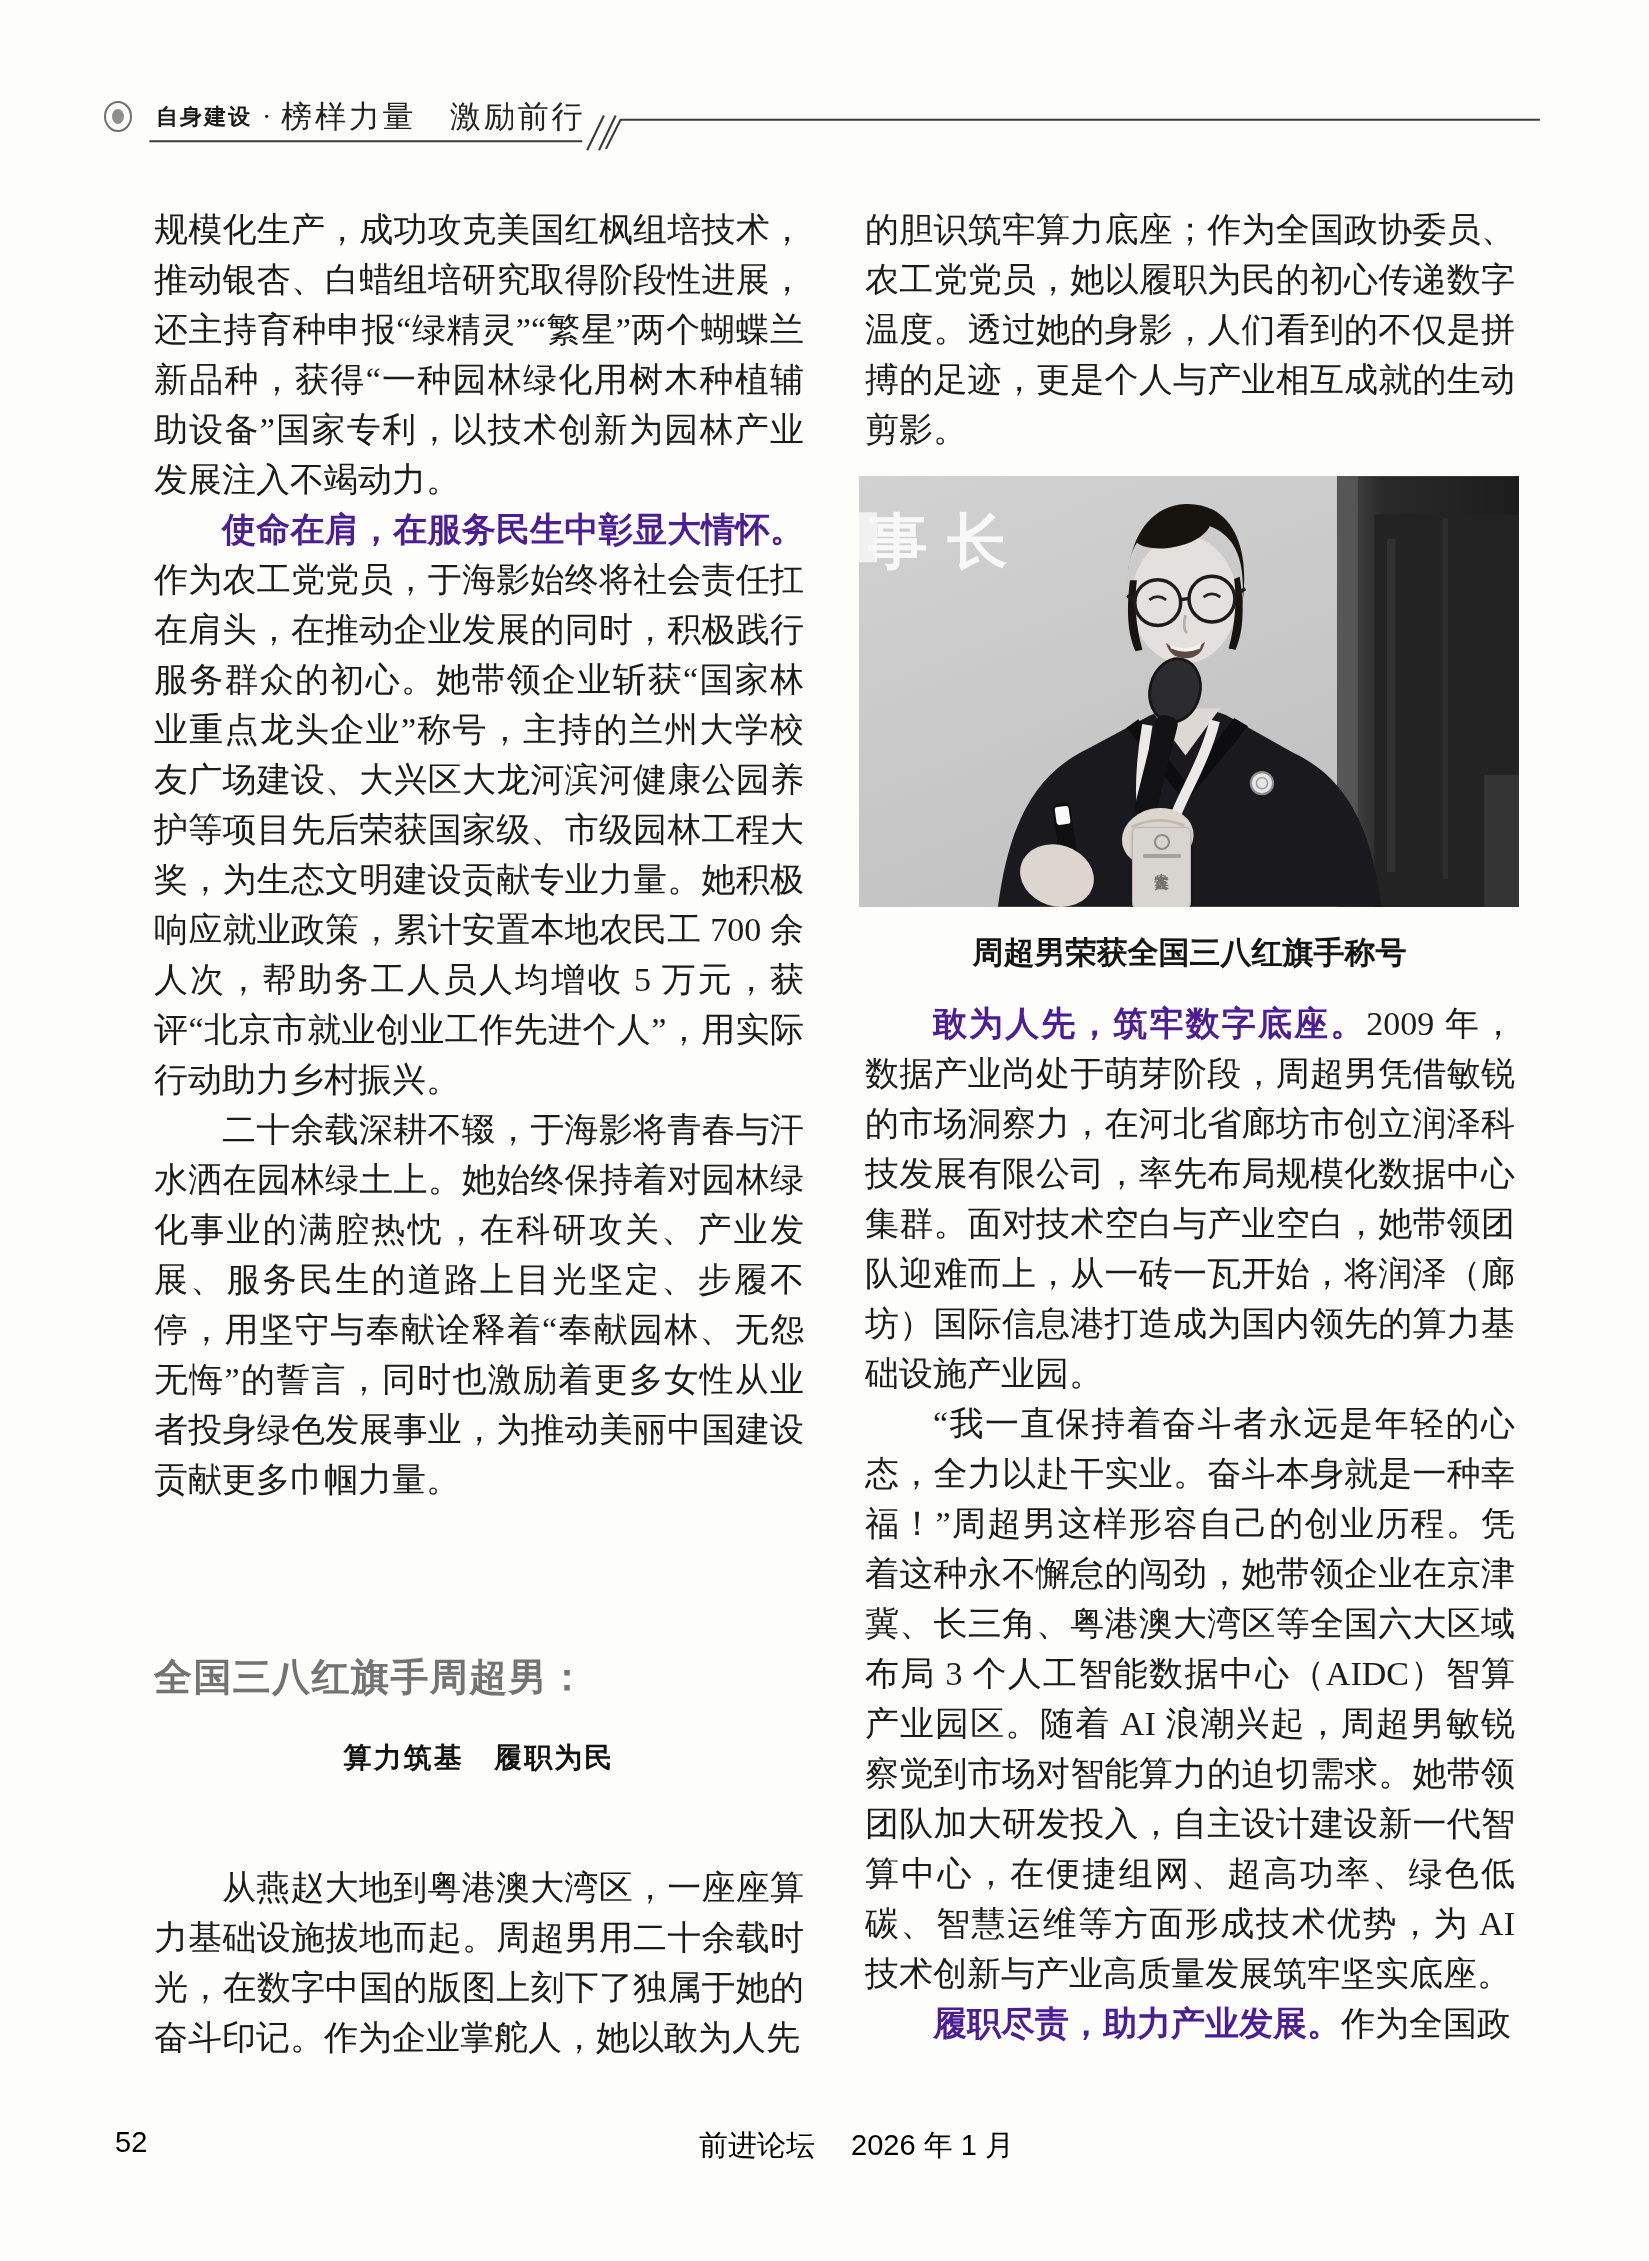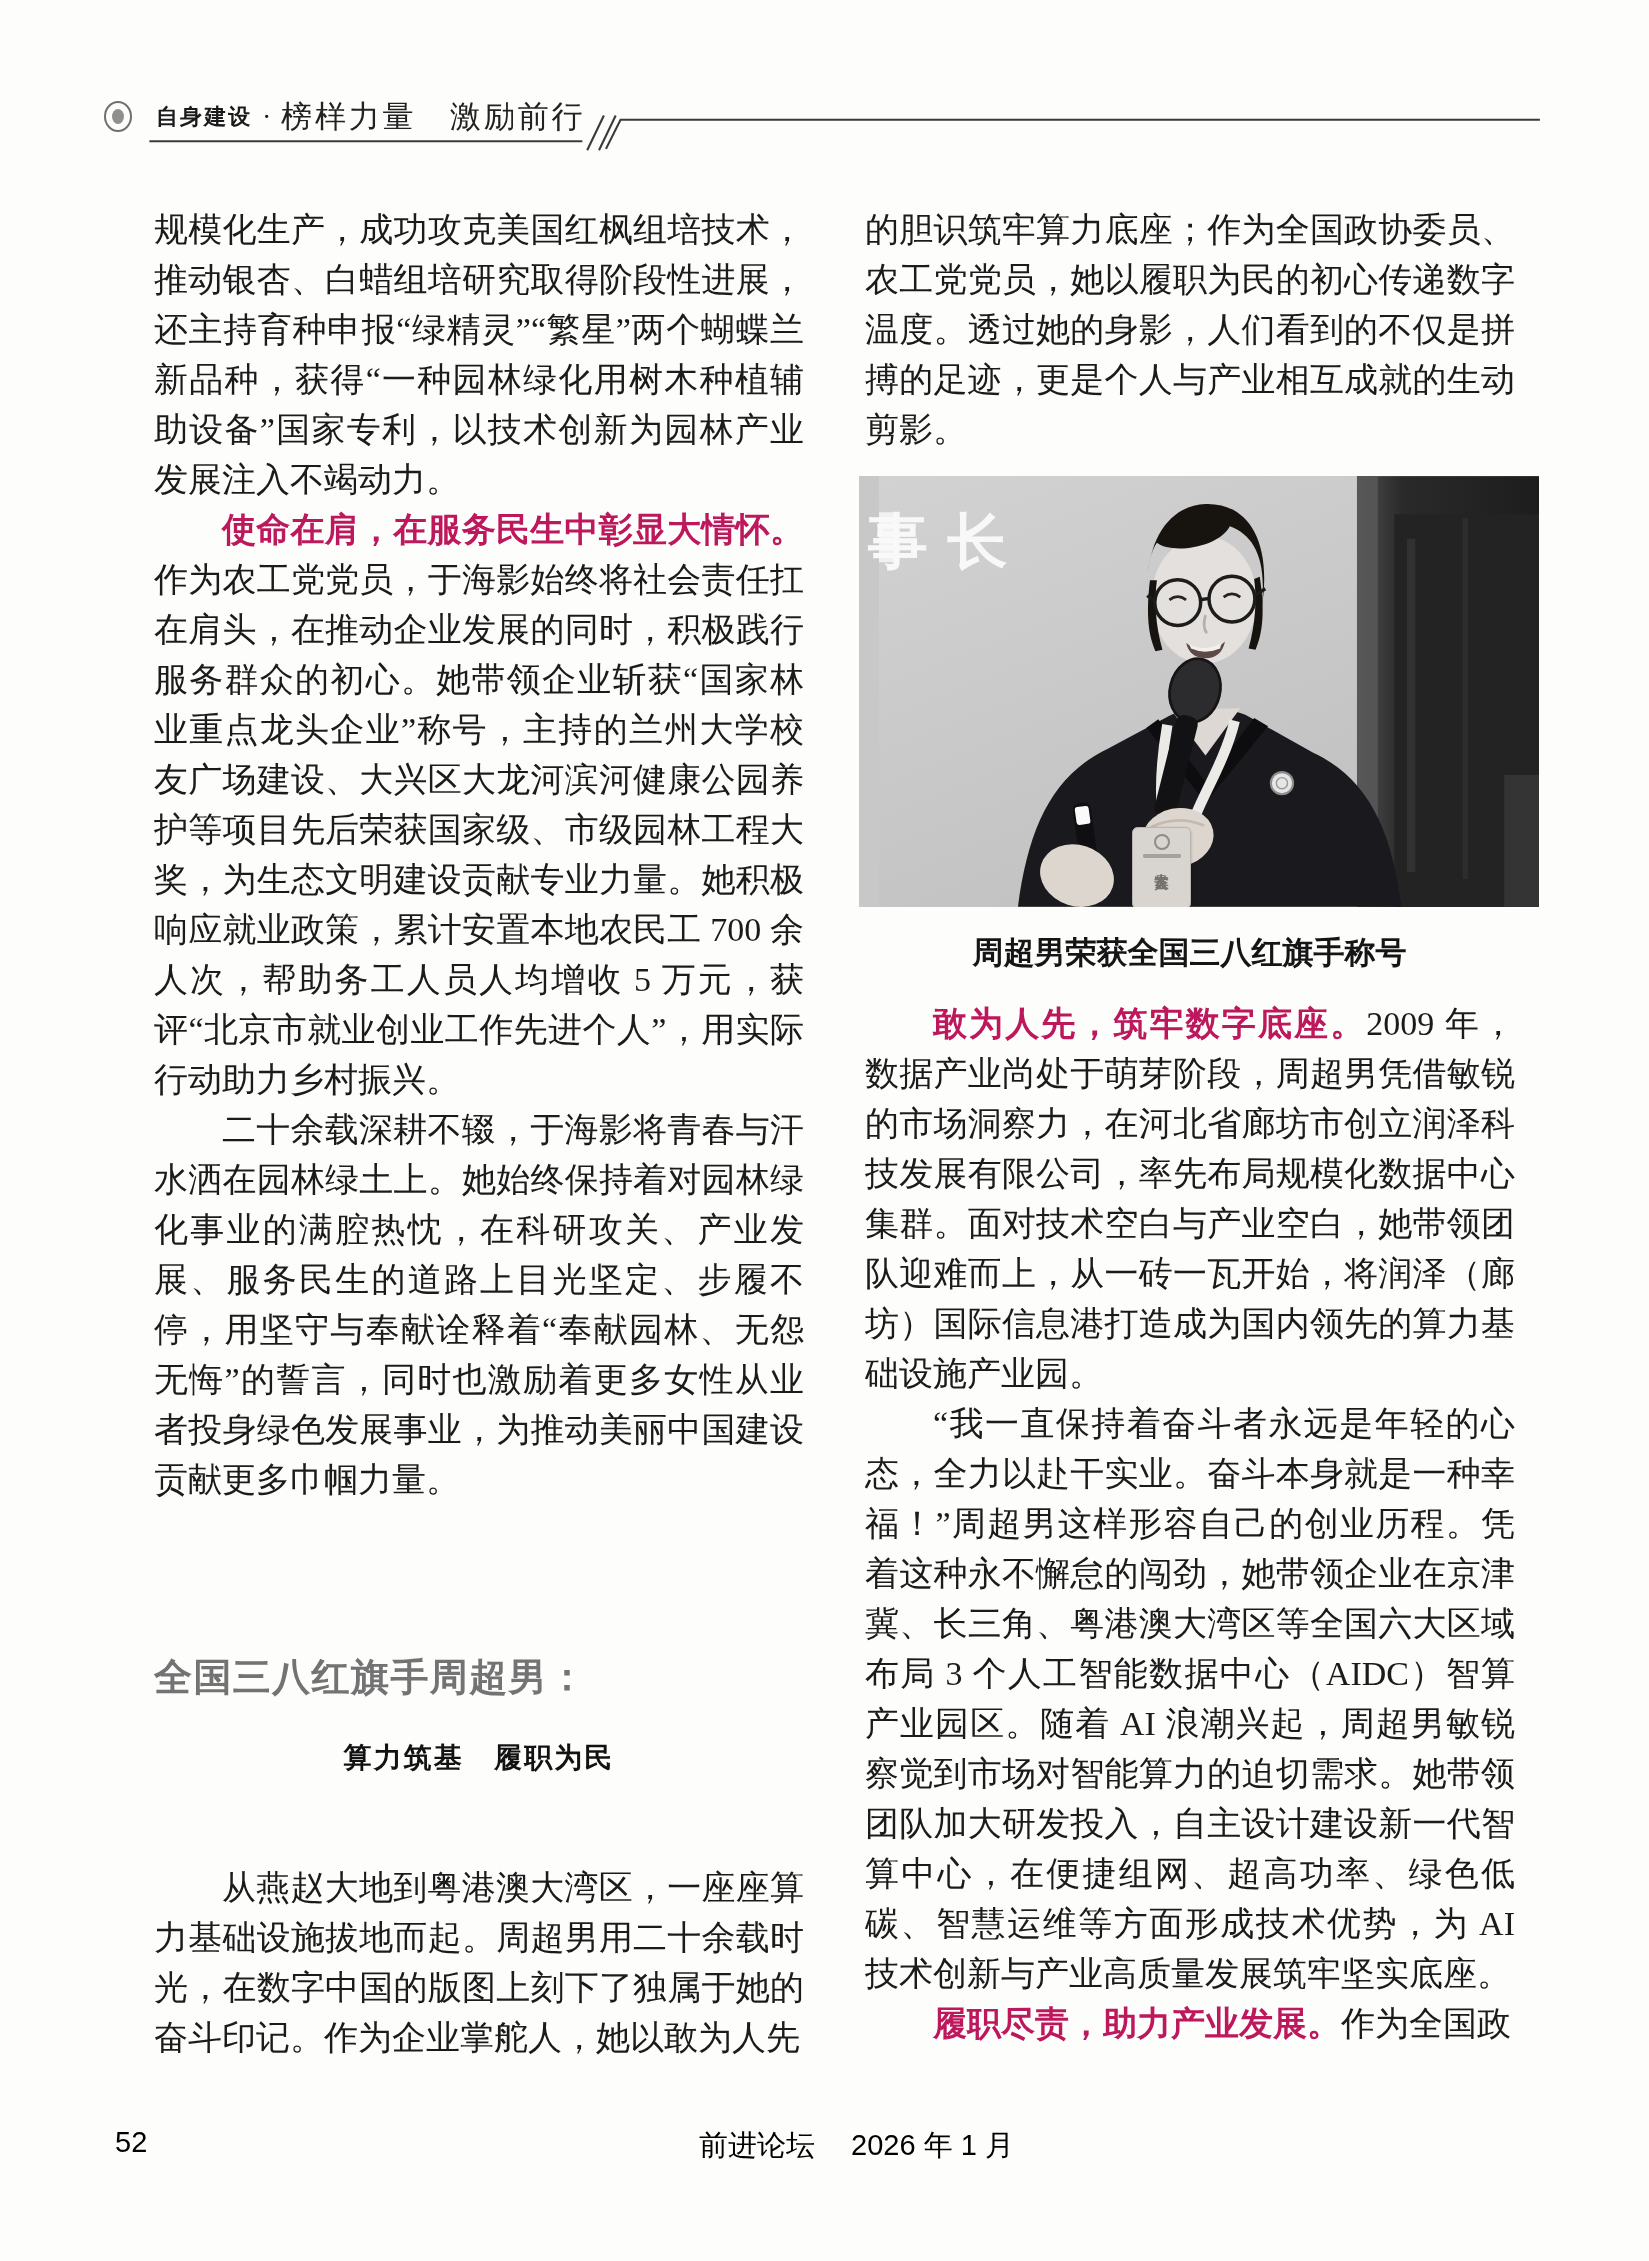--- a/index.html
+++ b/index.html
@@ -38,41 +38,40 @@
   
   .col{position:absolute;top:205px;width:650px;}
   .col-left{left:154px;}
   .col-right{left:865px;}
   .col p{
     margin:0;font-size:34px;line-height:50px;
     text-align:justify;text-justify:inter-character;
     color:#1b1b1b;
   }
   .col p.indent{text-indent:68px;}
-  .col p strong{font-weight:bold;color:#be185d;margin-top:36px;}
+  .col p strong{font-weight:bold;color:#4c1d95;margin-top:36px;}
   
   .article-kicker{
     margin-top:147px;
     font-family:"Liberation Sans","DejaVu Sans",sans-serif;
     font-weight:bold;font-size:38px;line-height:50px;color:#737373;
     letter-spacing:1.4px;
   }
   .article-title{
     margin-top:29px;
     font-family:"Liberation Sans","DejaVu Sans",sans-serif;
     font-weight:bold;font-size:28px;line-height:54px;color:#121212;
     text-align:center;letter-spacing:2.1px;
   }
   .after-title{margin-top:78px !important;}
   
   .photo-fig{margin:21px 0 0 -5.6px;width:660px;position:relative;}
   .photo-frame{
     position:relative;width:660px;height:431px;overflow:hidden;
     background:#c8c8c8;
-    padding-left:20px;
   }
   .photo-frame svg{display:block;}
   .screen-text{
     position:absolute;left:8.3px;top:36px;
     font-family:"Liberation Sans","DejaVu Sans",sans-serif;
     font-weight:bold;font-size:60px;line-height:60px;
     letter-spacing:19.5px;color:#fafafa;opacity:.96;
   }
   .vip-badge{
     position:absolute;left:273px;top:351px;width:57px;height:80px;

